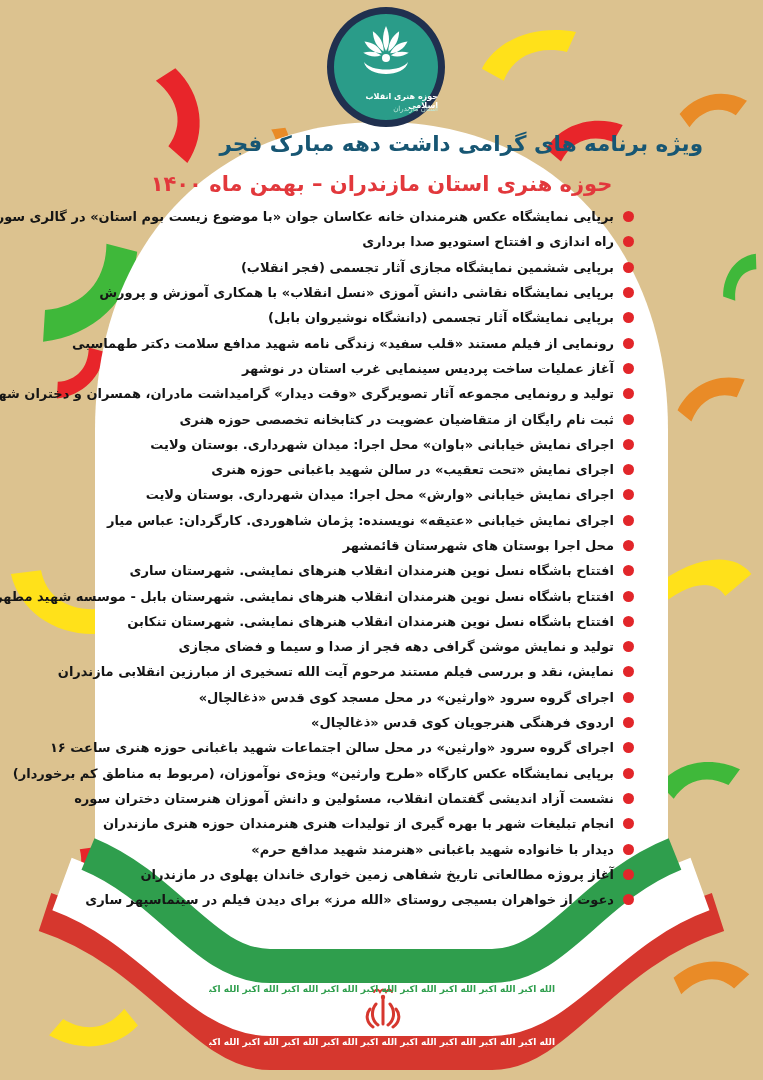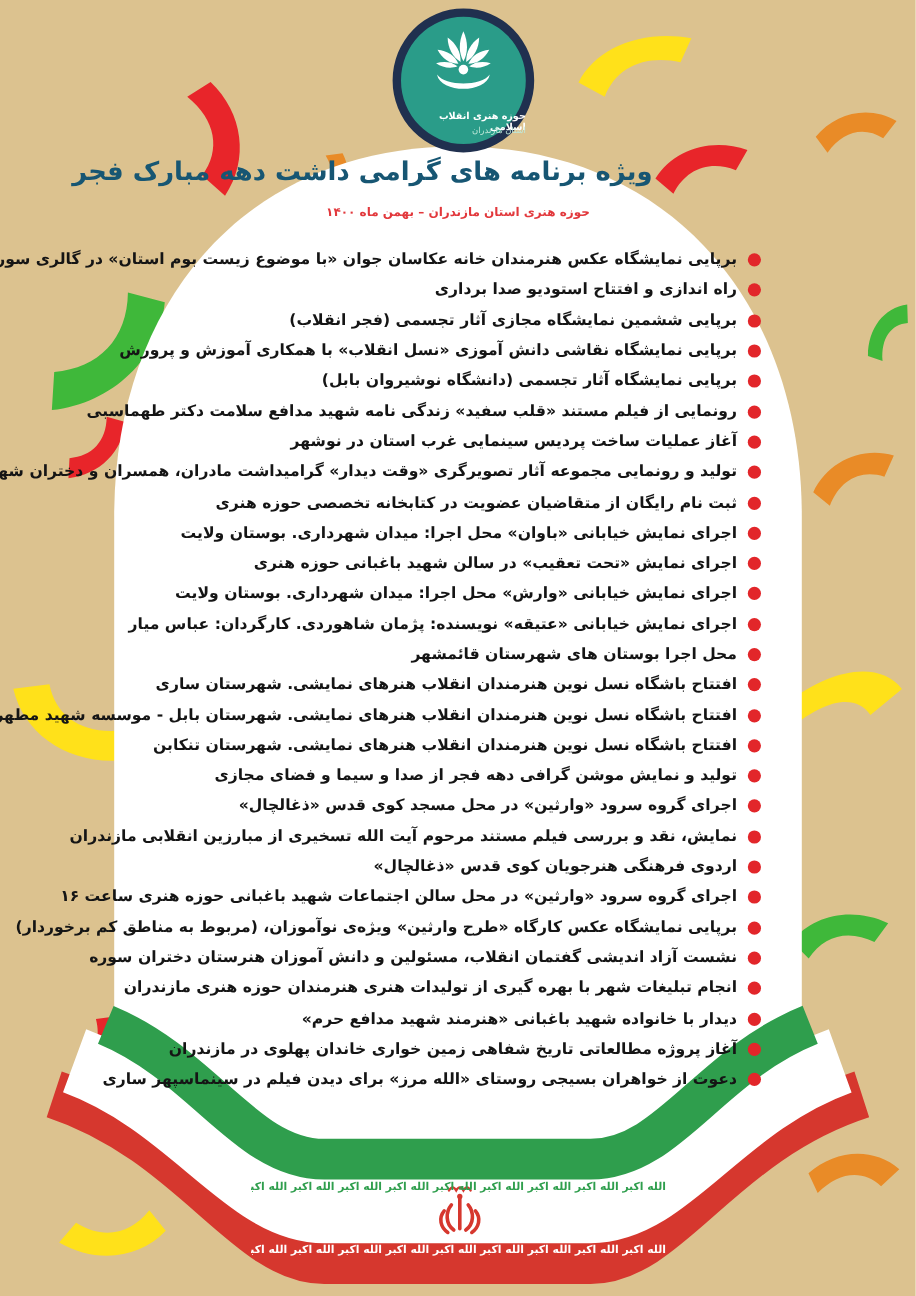--- a/index.html
+++ b/index.html
@@ -23,25 +23,25 @@
     position:absolute; left:327px; top:7px; width:118px; height:120px; z-index:4;
     background:#2a9c89; border:7px solid #20304f; border-radius:50%;
     box-sizing:border-box; text-align:right;
   }
   .logo-rosette{position:absolute; left:17px; top:6px;}
   .logo-line1{position:absolute; left:0; right:0; top:78px; color:#ffffff; font-size:8px; font-weight:bold;}
   .logo-line2{position:absolute; left:0; right:0; top:91px; color:#bfe8d9; font-size:7px; font-weight:normal;}
   
   .title{
     position:absolute; left:60px; right:60px; top:131px; z-index:4;
-    text-align:left; color:#175673; font-size:21.5px; font-weight:bold;
+    text-align:right; color:#175673; font-size:21.5px; font-weight:bold;
   }
   .subtitle{
     position:absolute; left:60px; right:60px; top:172px; z-index:4;
-    text-align:center; color:#e2383c; font-size:10px; font-weight:bold;
+    text-align:center; color:#e2383c; font-size:21px; font-weight:bold;
   }
   
   .list{
     position:absolute; top:204px; right:129px; width:560px; z-index:4;
   }
   .item{
     display:flex; align-items:center; height:25.3px; white-space:nowrap;
     direction:rtl;
   }
   .bullet{
@@ -268,28 +268,28 @@
       <div class="item">
         <span class="bullet"></span>
         <span class="itext">افتتاح باشگاه نسل نوین هنرمندان انقلاب هنرهای نمایشی. شهرستان تنکابن</span>
       </div>
       <div class="item">
         <span class="bullet"></span>
         <span class="itext">تولید و نمایش موشن گرافی دهه فجر از صدا و سیما و فضای مجازی</span>
       </div>
       <div class="item">
         <span class="bullet"></span>
+        <span class="itext">نمایش، نقد و بررسی فیلم مستند مرحوم آیت الله تسخیری از مبارزین انقلابی مازندران</span>
+      </div>
+      <div class="item">
+        <span class="bullet"></span>
         <span class="itext">اجرای گروه سرود «وارثین» در محل مسجد کوی قدس «ذغالچال»</span>
       </div>
       <div class="item">
         <span class="bullet"></span>
-        <span class="itext">نمایش، نقد و بررسی فیلم مستند مرحوم آیت الله تسخیری از مبارزین انقلابی مازندران</span>
-      </div>
-      <div class="item">
-        <span class="bullet"></span>
         <span class="itext">اردوی فرهنگی هنرجویان کوی قدس «ذغالچال»</span>
       </div>
       <div class="item">
         <span class="bullet"></span>
         <span class="itext">اجرای گروه سرود «وارثین» در محل سالن اجتماعات شهید باغبانی حوزه هنری ساعت ۱۶</span>
       </div>
       <div class="item">
         <span class="bullet"></span>
         <span class="itext">برپایی نمایشگاه عکس کارگاه «طرح وارثین» ویژه‌ی نوآموزان، (مربوط به مناطق کم برخوردار)</span>
       </div>

